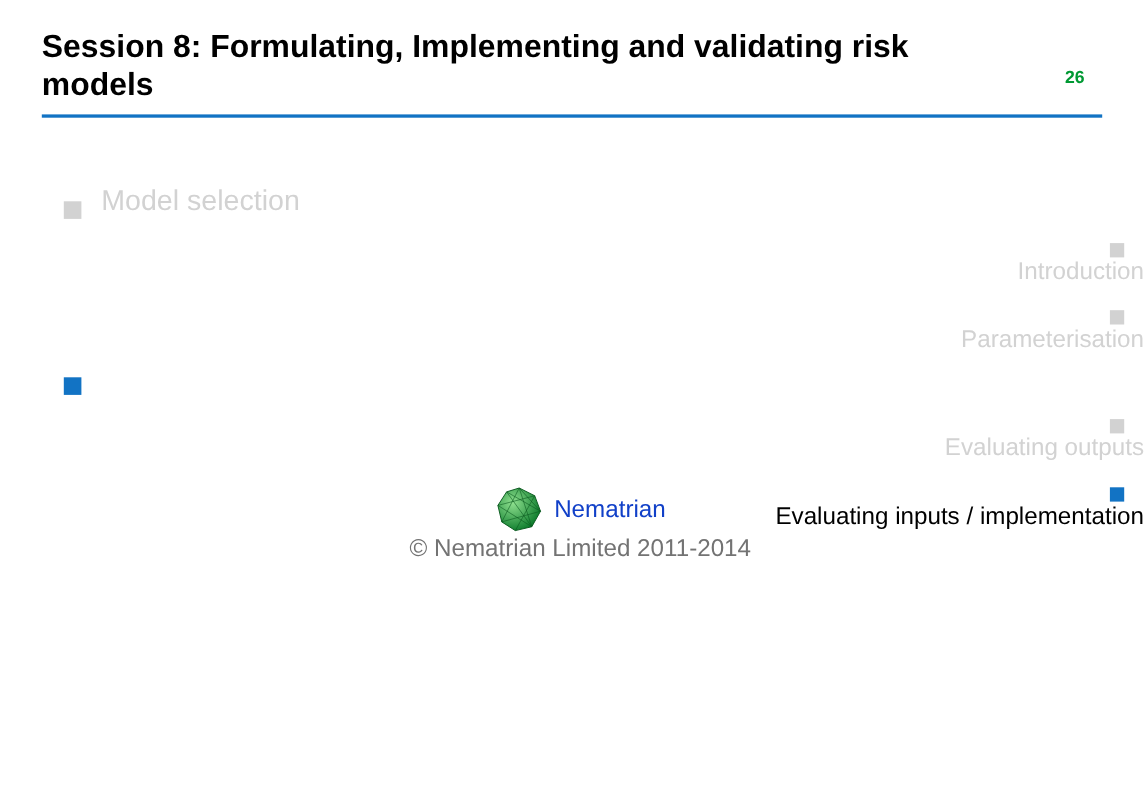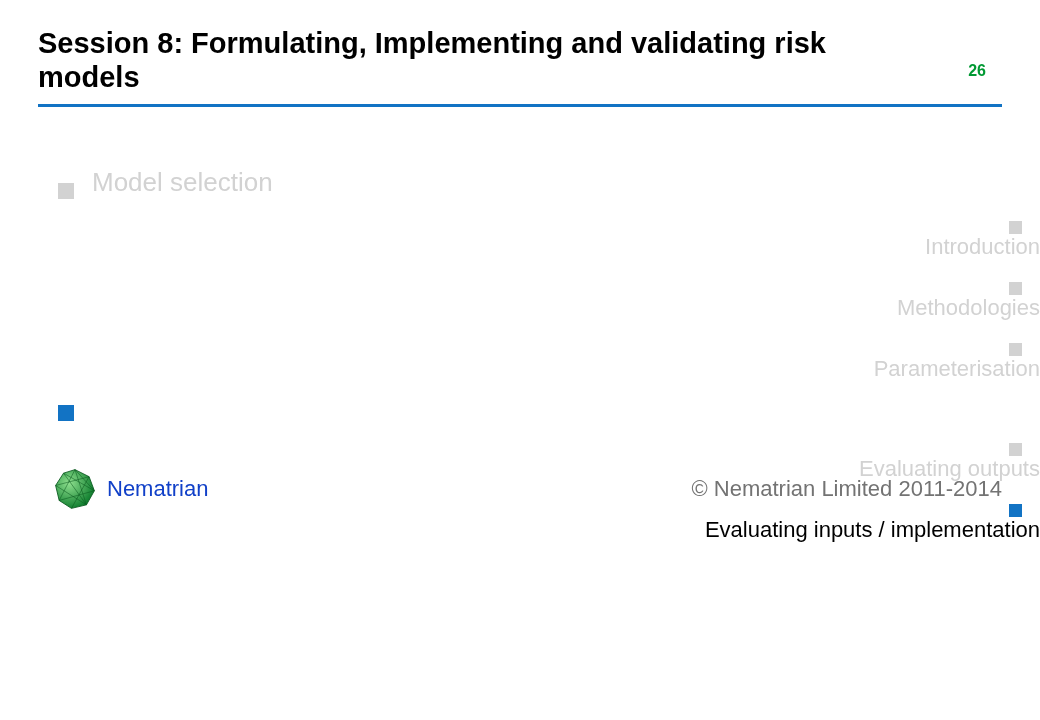--- a/index.html
+++ b/index.html
@@ -93,20 +93,21 @@
     color: #000000;
   }
   .footer {
     position: absolute;
     bottom: 22px;
     left: 53px;
     right: 38px;
     display: flex;
     align-items: center;
     justify-content: space-between;
+    flex-direction: column;
   }
   .footer-left {
     display: flex;
     align-items: center;
   }
   .brand {
     font-size: 22px;
     color: #1140c8;
     margin-left: 10px;
   }
@@ -137,24 +138,20 @@
     <div class="item lvl0 inactive">
       <div class="bullet-lvl0"></div>
       <div class="label-lvl0">Model selection</div>
     </div>
 
     <div class="item lvl1 inactive">
       <div class="bullet-lvl1"></div>
       <div class="label-lvl1">Introduction</div>
     </div>
 
-    <div class="item lvl1 inactive">
-      <div class="bullet-lvl1"></div>
-      <div class="label-lvl1">Methodologies</div>
-    </div>
 
     <div class="item lvl1 inactive">
       <div class="bullet-lvl1"></div>
       <div class="label-lvl1">Parameterisation</div>
     </div>
 
     <div class="item lvl0 active">
       <div class="bullet-lvl0"></div>
     </div>
 

